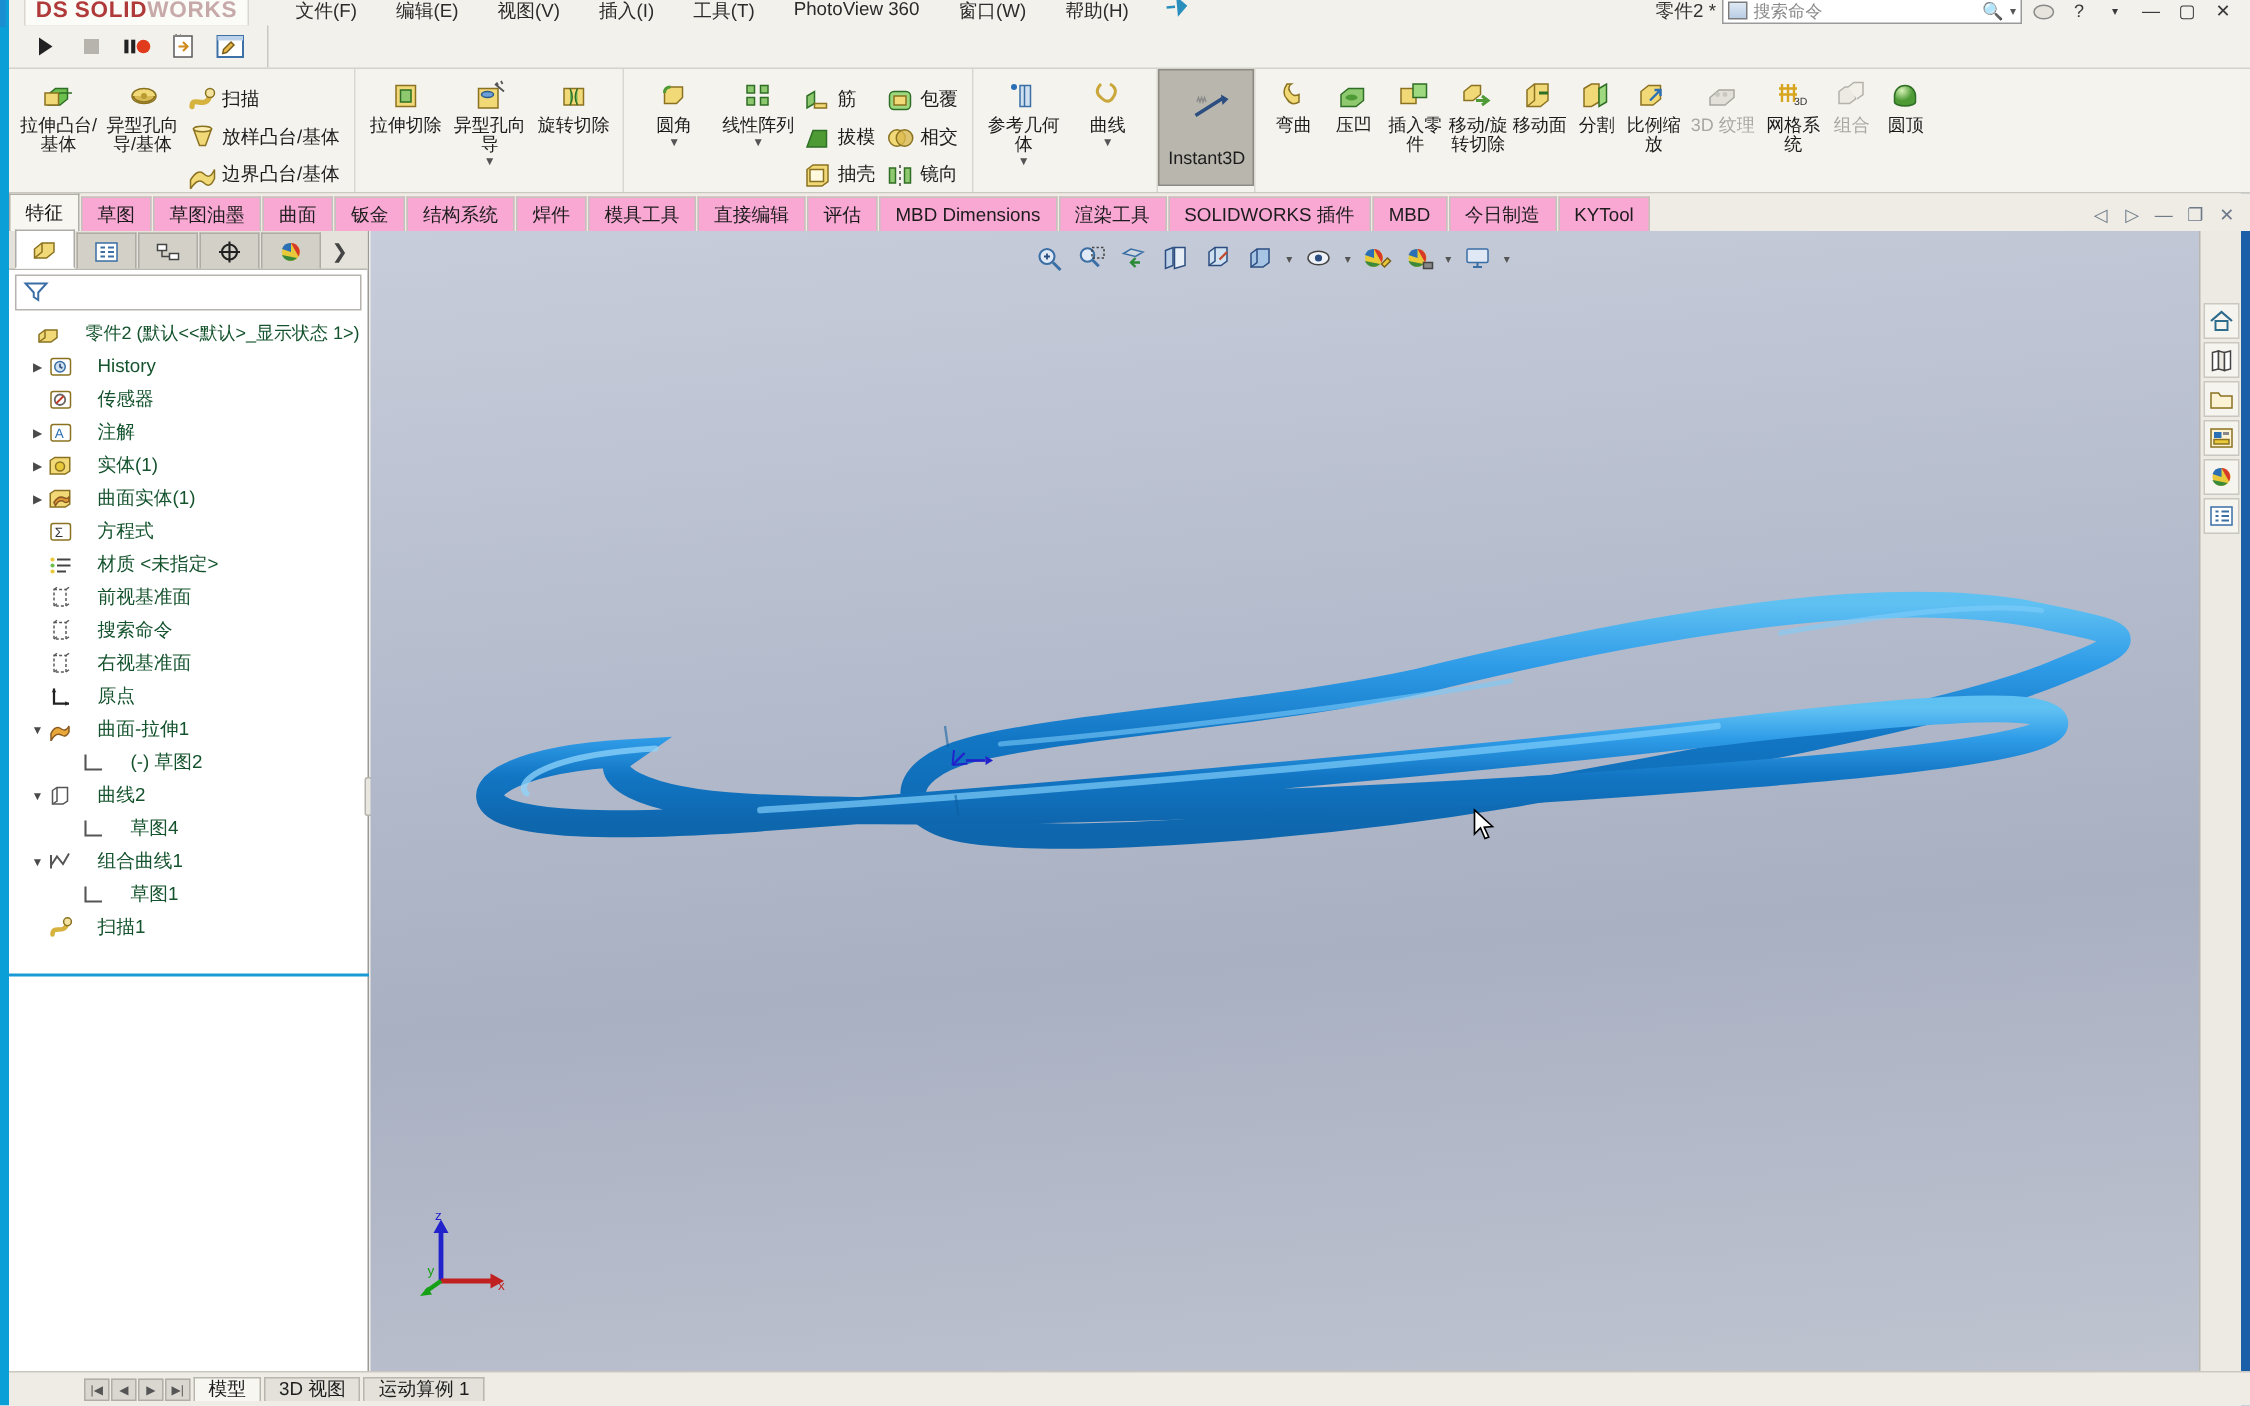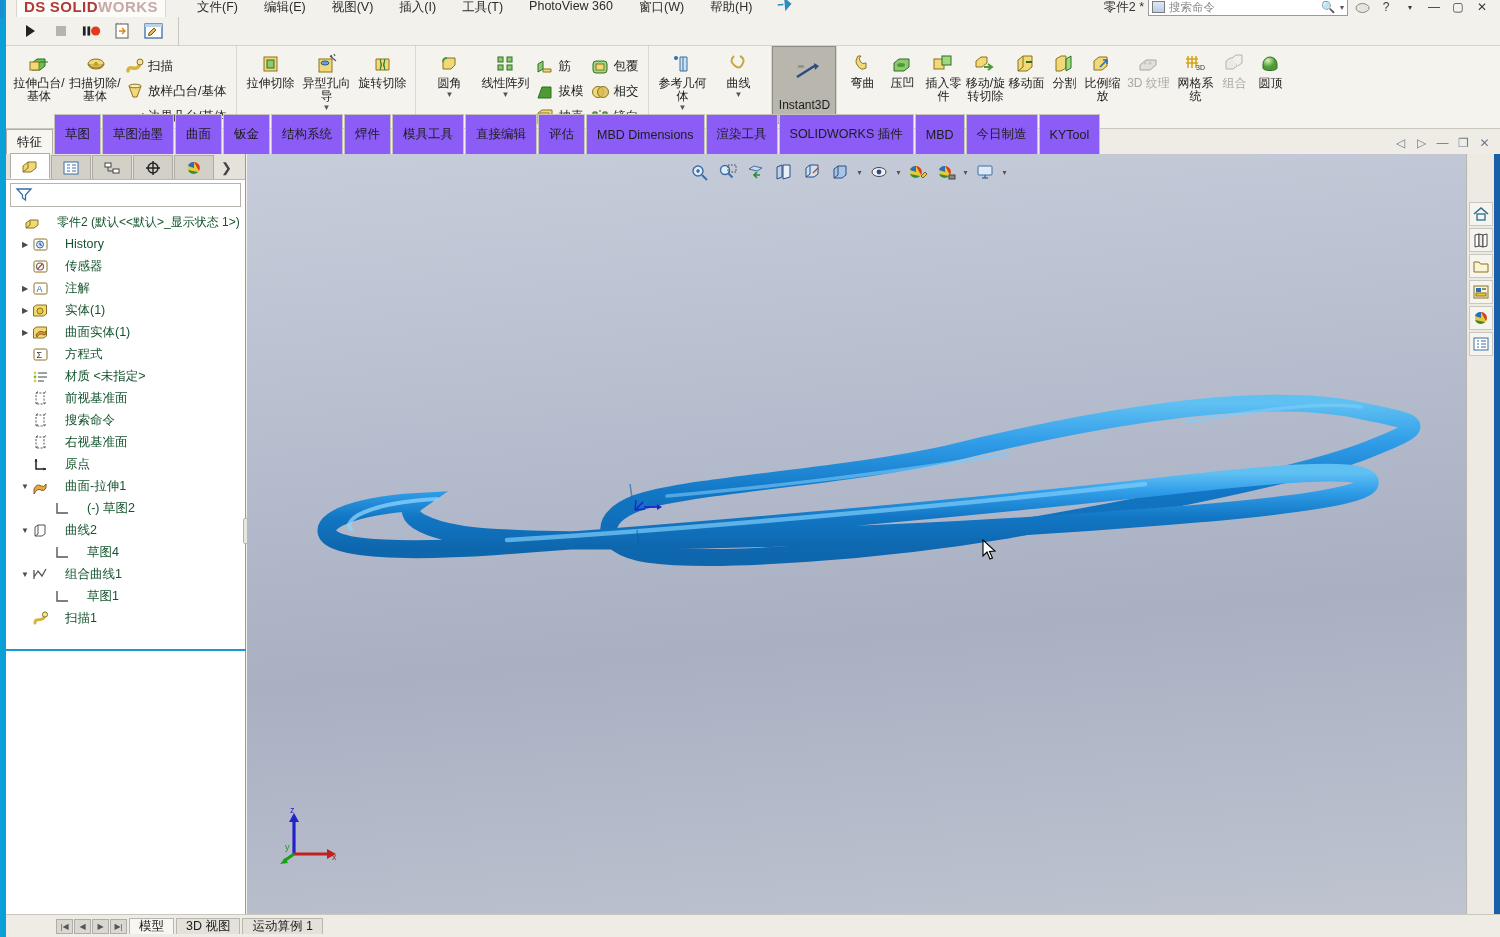--- a/index.html
+++ b/index.html
@@ -80,23 +80,23 @@
   .ic { display:inline-block; position:relative; }
   .ic-24 { width:24px; height:22px; }
   .ic-18 { width:18px; height:17px; }
 
   
   #cmdtabs {
     position:absolute; left:6px; top:129px; width:1494px; height:25px;
     background:#eeece5; display:flex; align-items:flex-end;
   }
   .ctab {
-    height:40px; padding:0 10px; display:flex; align-items:center;
+    height:23px; padding:0 10px; display:flex; align-items:center;
     font-size:12.5px; color:#1c1c1c; border:1px solid #c4c2ba; border-bottom:none;
-    background:#8b5cf6; margin-right:1px; white-space:nowrap;
+    background:#f9a8d4; margin-right:1px; white-space:nowrap;
   }
   .ctab.sel { background:#f7f6f1; color:#0f0f0f; height:25px; border-color:#b0aea6; }
   #cmdtabs-right { margin-left:auto; display:flex; align-items:center; gap:2px; padding:0 6px 3px 0;}
   .winctl { width:19px; height:17px; display:flex; align-items:center; justify-content:center; color:#6f7b8a; font-size:12px; }
 
   
   #fmpanel {
     position:absolute; left:6px; top:154px; width:240px; height:760px;
     background:#fff; border-right:1px solid #9a9a9a;
   }
@@ -252,21 +252,21 @@
       <span class="lbl">拉伸凸台/基体</span>
     </div>
     <div class="big-btn">
       <span class="ic ic-24">
         <svg width="26" height="22" viewBox="0 0 26 22">
             <ellipse cx="13" cy="11" rx="8" ry="5" fill="#f2d978" stroke="#8a7220"></ellipse>
             <path d="M6 11 a7 4 0 0 0 14 0" fill="#d8ba52" stroke="#8a7220"></path>
             <circle cx="13" cy="11" r="2" fill="#b99b33"></circle>
           </svg>
       </span>
-      <span class="lbl">扫描切除/基体</span>
+      <span class="lbl">异型孔向导/基体</span>
     </div>
     <div class="col-small">
       <div class="sm-btn">
         <span class="ic ic-18">
           <svg width="20" height="18" viewBox="0 0 20 18">
               <path d="M3 13 C3 5, 13 16, 15 5" stroke="#d6b33e" stroke-width="3.5" fill="none" stroke-linecap="round"></path>
               <circle cx="15" cy="4" r="3" fill="#f4e2a0" stroke="#8a7220"></circle>
             </svg>
         </span>
         <span class="lbl">扫描</span>

